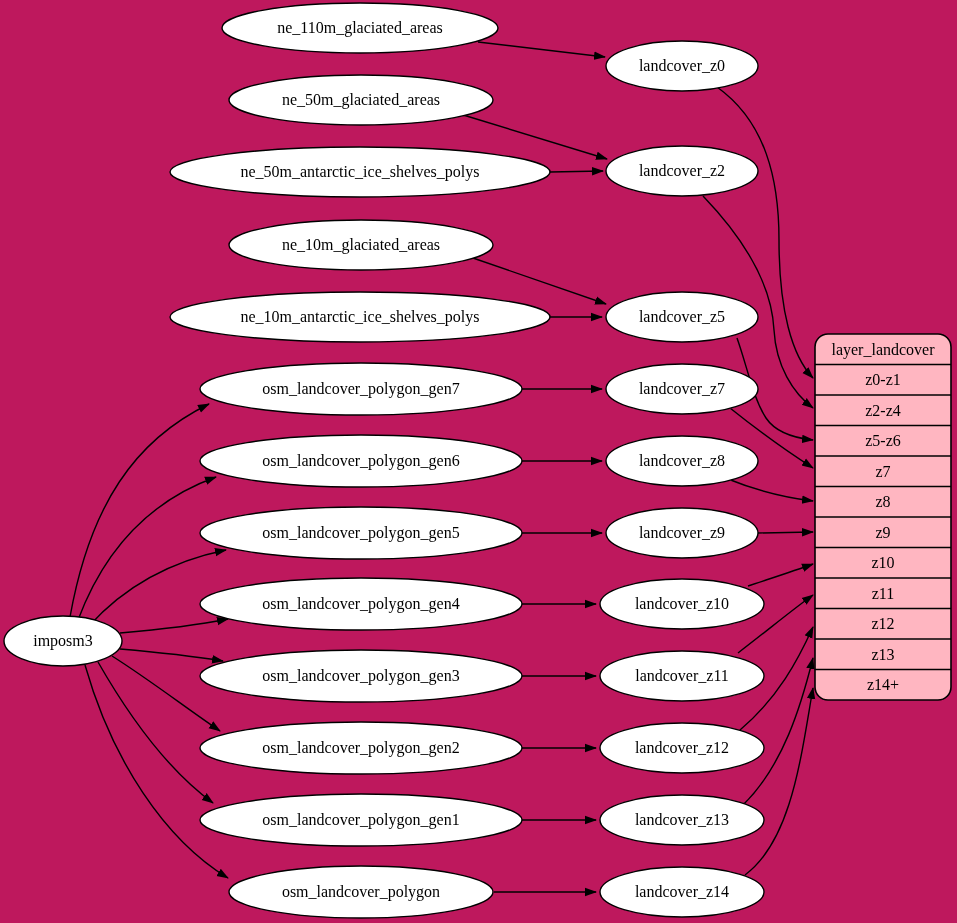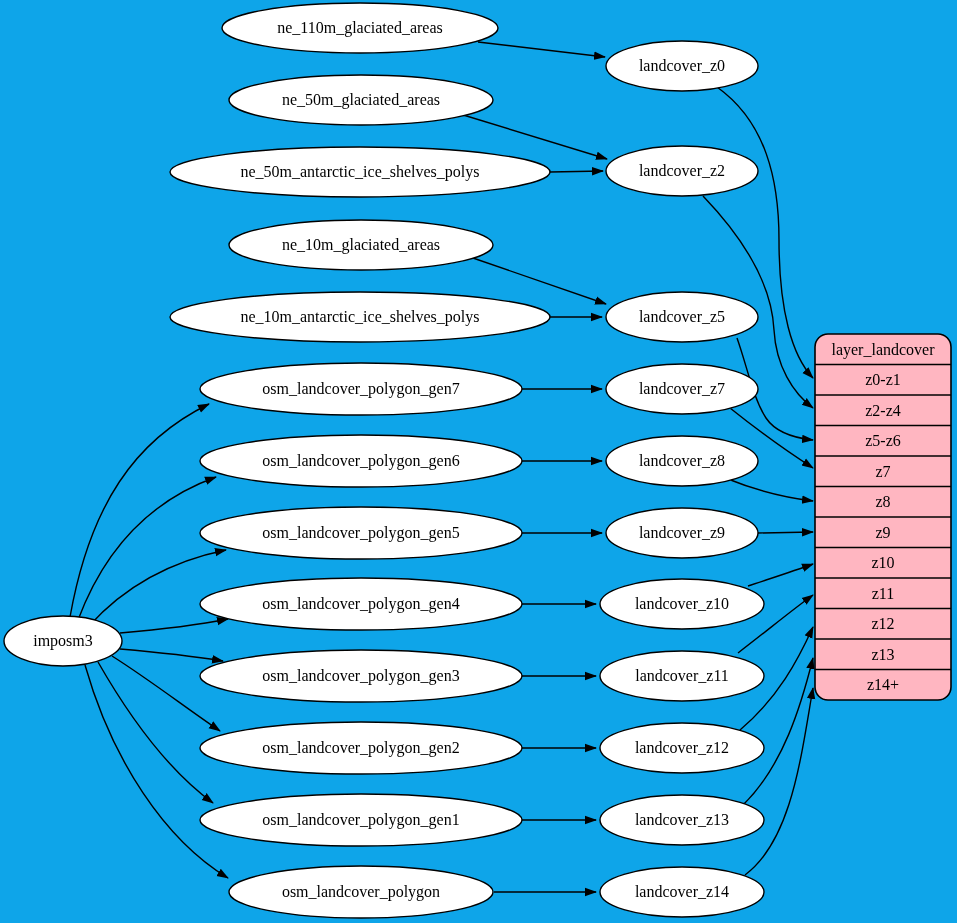--- a/index.html
+++ b/index.html
@@ -1,16 +1,16 @@
 <!DOCTYPE html>
 <html><head>
 <meta charset="utf-8">
 <style>
   html,body{margin:0;padding:0;background:#ffffff;}
-  .stage{position:relative;width:957px;height:923px;background:#0ea5e9;overflow:hidden;}
+  .stage{position:relative;width:957px;height:923px;background:#be185d;overflow:hidden;}
   svg{display:block;}
   .node-ellipse{fill:#ffffff;stroke:#000000;stroke-width:1.4;}
   .edge{fill:none;stroke:#000000;stroke-width:1.4;}
   .node-label{font-family:"Liberation Serif","DejaVu Serif",serif;font-size:16px;fill:#000000;text-anchor:middle;}
   .table-label{font-family:"Liberation Serif","DejaVu Serif",serif;font-size:16px;fill:#000000;text-anchor:middle;}
   .table-outline{stroke:#000000;stroke-width:1.6;}
   .table-sep{stroke:#000000;stroke-width:1.3;}
 </style>
 </head>
 <body>

